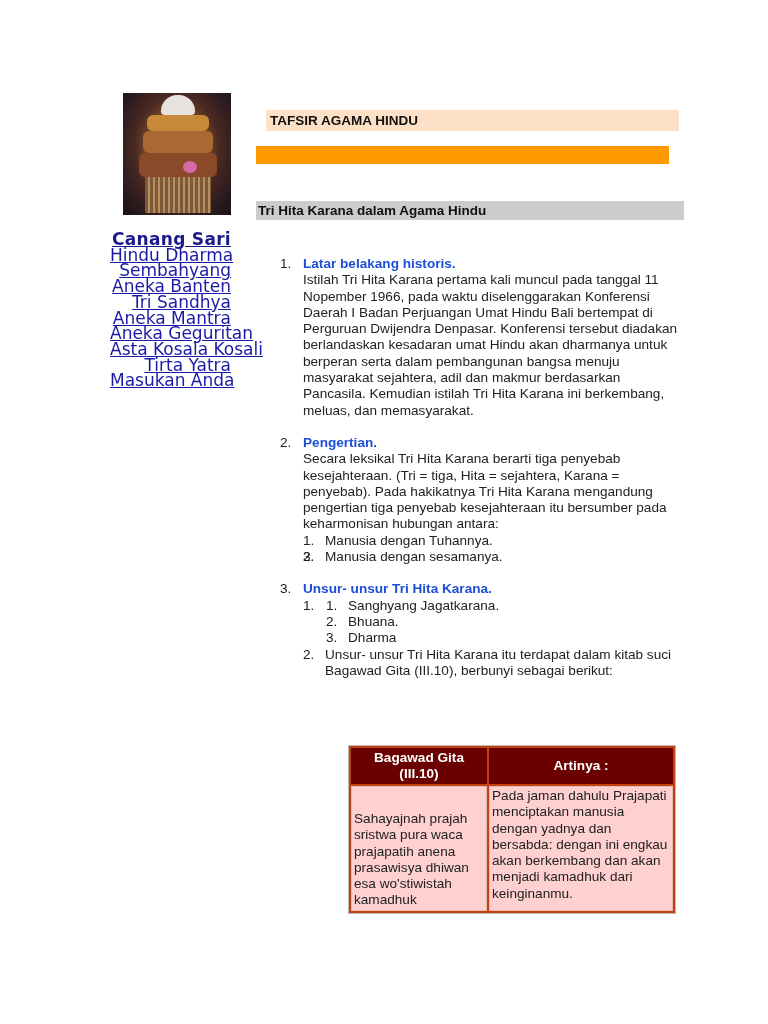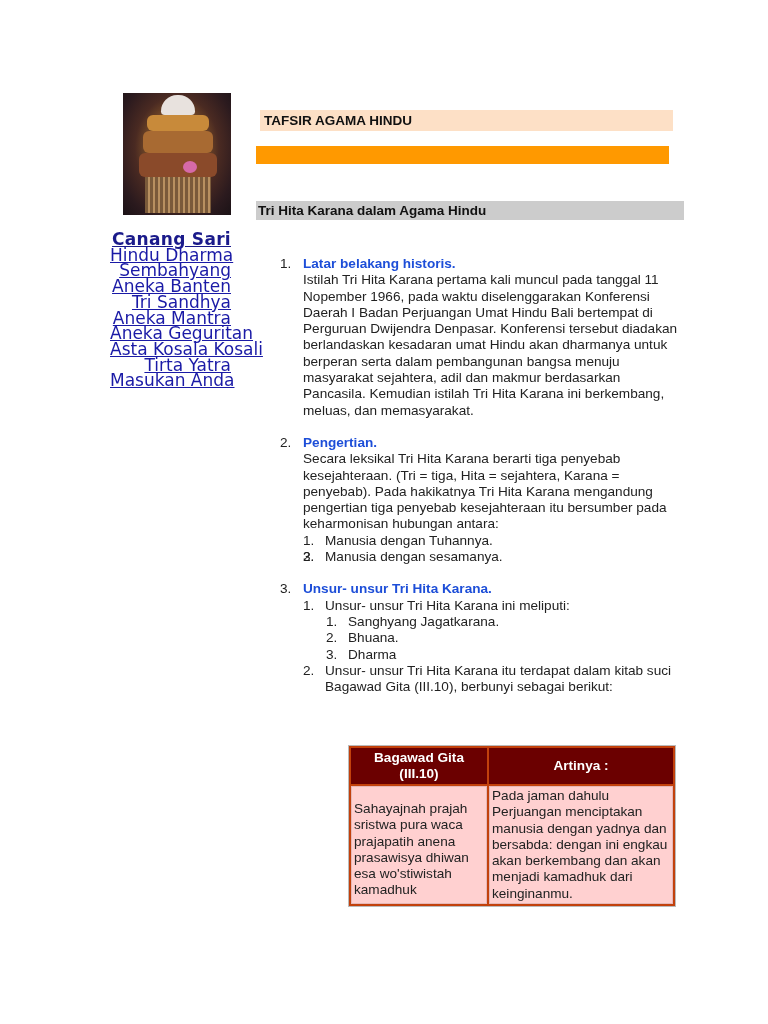--- a/index.html
+++ b/index.html
@@ -12,21 +12,21 @@
   .left-image .tier2 { position:absolute; left:20px; top:38px; width:70px; height:22px; border-radius:6px; background:#a86a32; }
   .left-image .tier3 { position:absolute; left:16px; top:60px; width:78px; height:24px; border-radius:6px; background:#8a4a2a; }
   .left-image .flower { position:absolute; left:60px; top:68px; width:14px; height:12px; border-radius:50%; background:#d66aa8; }
   .left-image .fringe { position:absolute; left:22px; top:84px; width:66px; height:36px;
     background: repeating-linear-gradient(90deg, #7a5a3a 0 3px, #b89060 3px 5px); }
 
   .nav { position:absolute; left:110px; top:232px; width:121px; text-align:right; font-family:"DejaVu Sans", sans-serif; font-size:17px; line-height:15.7px; }
   .nav a { display:block; color:#1a1aa6; text-decoration:underline; white-space:nowrap; }
   .nav a.bold { font-weight:bold; color:#1a1a8a; letter-spacing:0.3px; }
 
-  .title-bar { position:absolute; left:260px; top:110px; width:413px; height:21px; background:#fde0c6; }
+  .title-bar { position:absolute; left:266px; top:110px; width:413px; height:21px; background:#fde0c6; }
   .title-bar span { position:absolute; left:4px; top:3px; font-weight:bold; font-size:13.5px; color:#111; }
   .orange-bar { position:absolute; left:256px; top:146px; width:413px; height:18px; background:#ff9900; }
 
   .breadcrumb { position:absolute; right:99px; top:201px; font-family:"DejaVu Sans", sans-serif; font-size:11.5px; color:#1a1aa6; white-space:nowrap; }
   .breadcrumb a { color:#1a1aa6; text-decoration:underline; }
   .breadcrumb .gt { color:#1a1aa6; }
 
   .article-header { position:absolute; left:256px; top:201px; width:413px; height:19px; background:#cccccc;padding-left:15px; }
   .article-header span { position:absolute; left:2px; top:2px; font-weight:bold; font-size:13.5px; color:#111; }
 
@@ -104,21 +104,20 @@
       <span class="num">3.</span>
       <span>Manusia dengan sesamanya.</span>
     </div>
   </div>
 
   <div class="sec">
     <span class="num">3.</span>
     <div class="head">Unsur- unsur Tri Hita Karana.</div>
     <div class="sub" style="margin-left:-23px">
       <span class="num">1.</span>
-      <span>Unsur- unsur Tri Hita Karana ini meliputi:</span>
     </div>
     <div class="subsub" style="margin-left:-23px">
       <span class="num">1.</span>
       <span>Sanghyang Jagatkarana.</span>
     </div>
     <div class="subsub" style="margin-left:-23px">
       <span class="num">2.</span>
       <span>Bhuana.</span>
     </div>
     <div class="subsub" style="margin-left:-23px">
@@ -134,17 +133,17 @@
 
 <table class="gita-table">
   <thead>
     <tr>
       <th style="width:132px">Bagawad Gita (III.10)</th>
       <th>Artinya :</th>
     </tr>
   </thead>
   <tbody>
     <tr>
-      <td style="padding-top:14px">Sahayajnah prajah sristwa pura waca prajapatih anena prasawisya dhiwan esa wo'stiwistah kamadhuk</td>
-      <td>Pada jaman dahulu Perjuangan menciptakan manusia dengan yadnya dan bersabda: dengan ini engkau akan berkembang dan akan menjadi kamadhuk dari keinginanmu.</td>
+      <td style="padding-top:24px">Sahayajnah prajah sristwa pura waca prajapatih anena prasawisya dhiwan esa wo'stiwistah kamadhuk</td>
+      <td>Pada jaman dahulu Prajapati menciptakan manusia dengan yadnya dan bersabda: dengan ini engkau akan berkembang dan akan menjadi kamadhuk dari keinginanmu.</td>
     </tr>
   </tbody>
 </table>
 
 </body></html>

